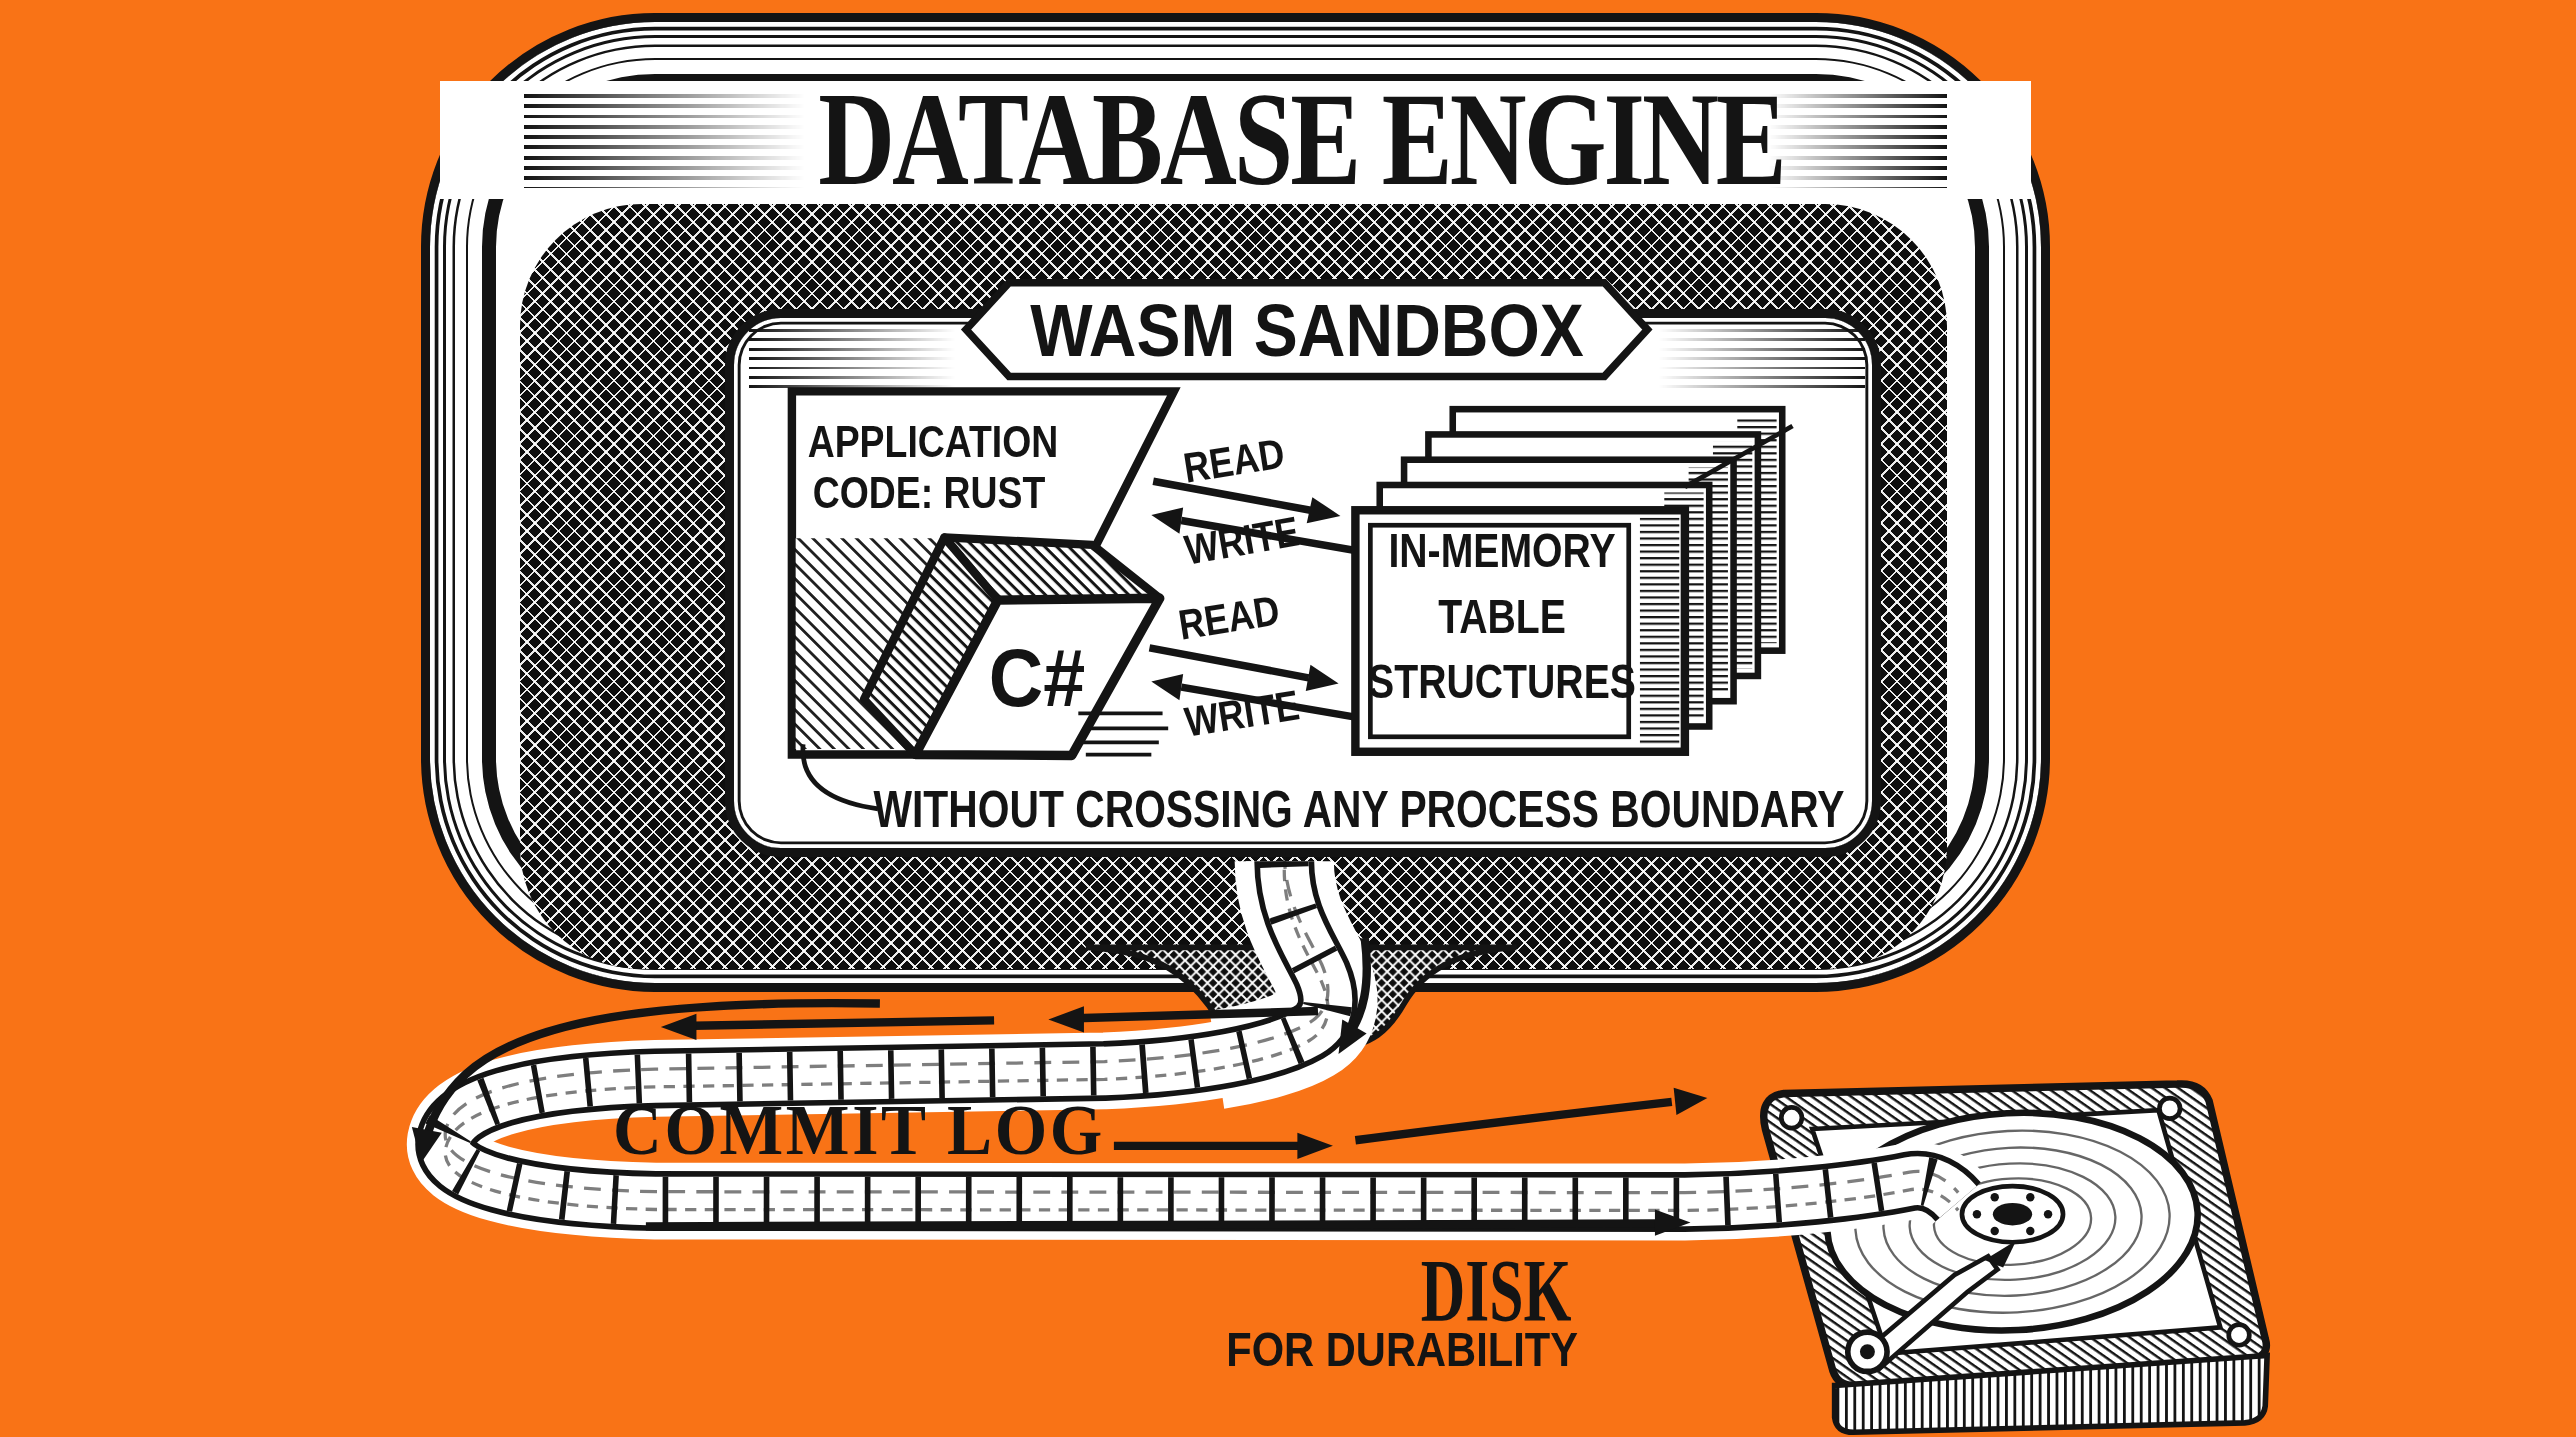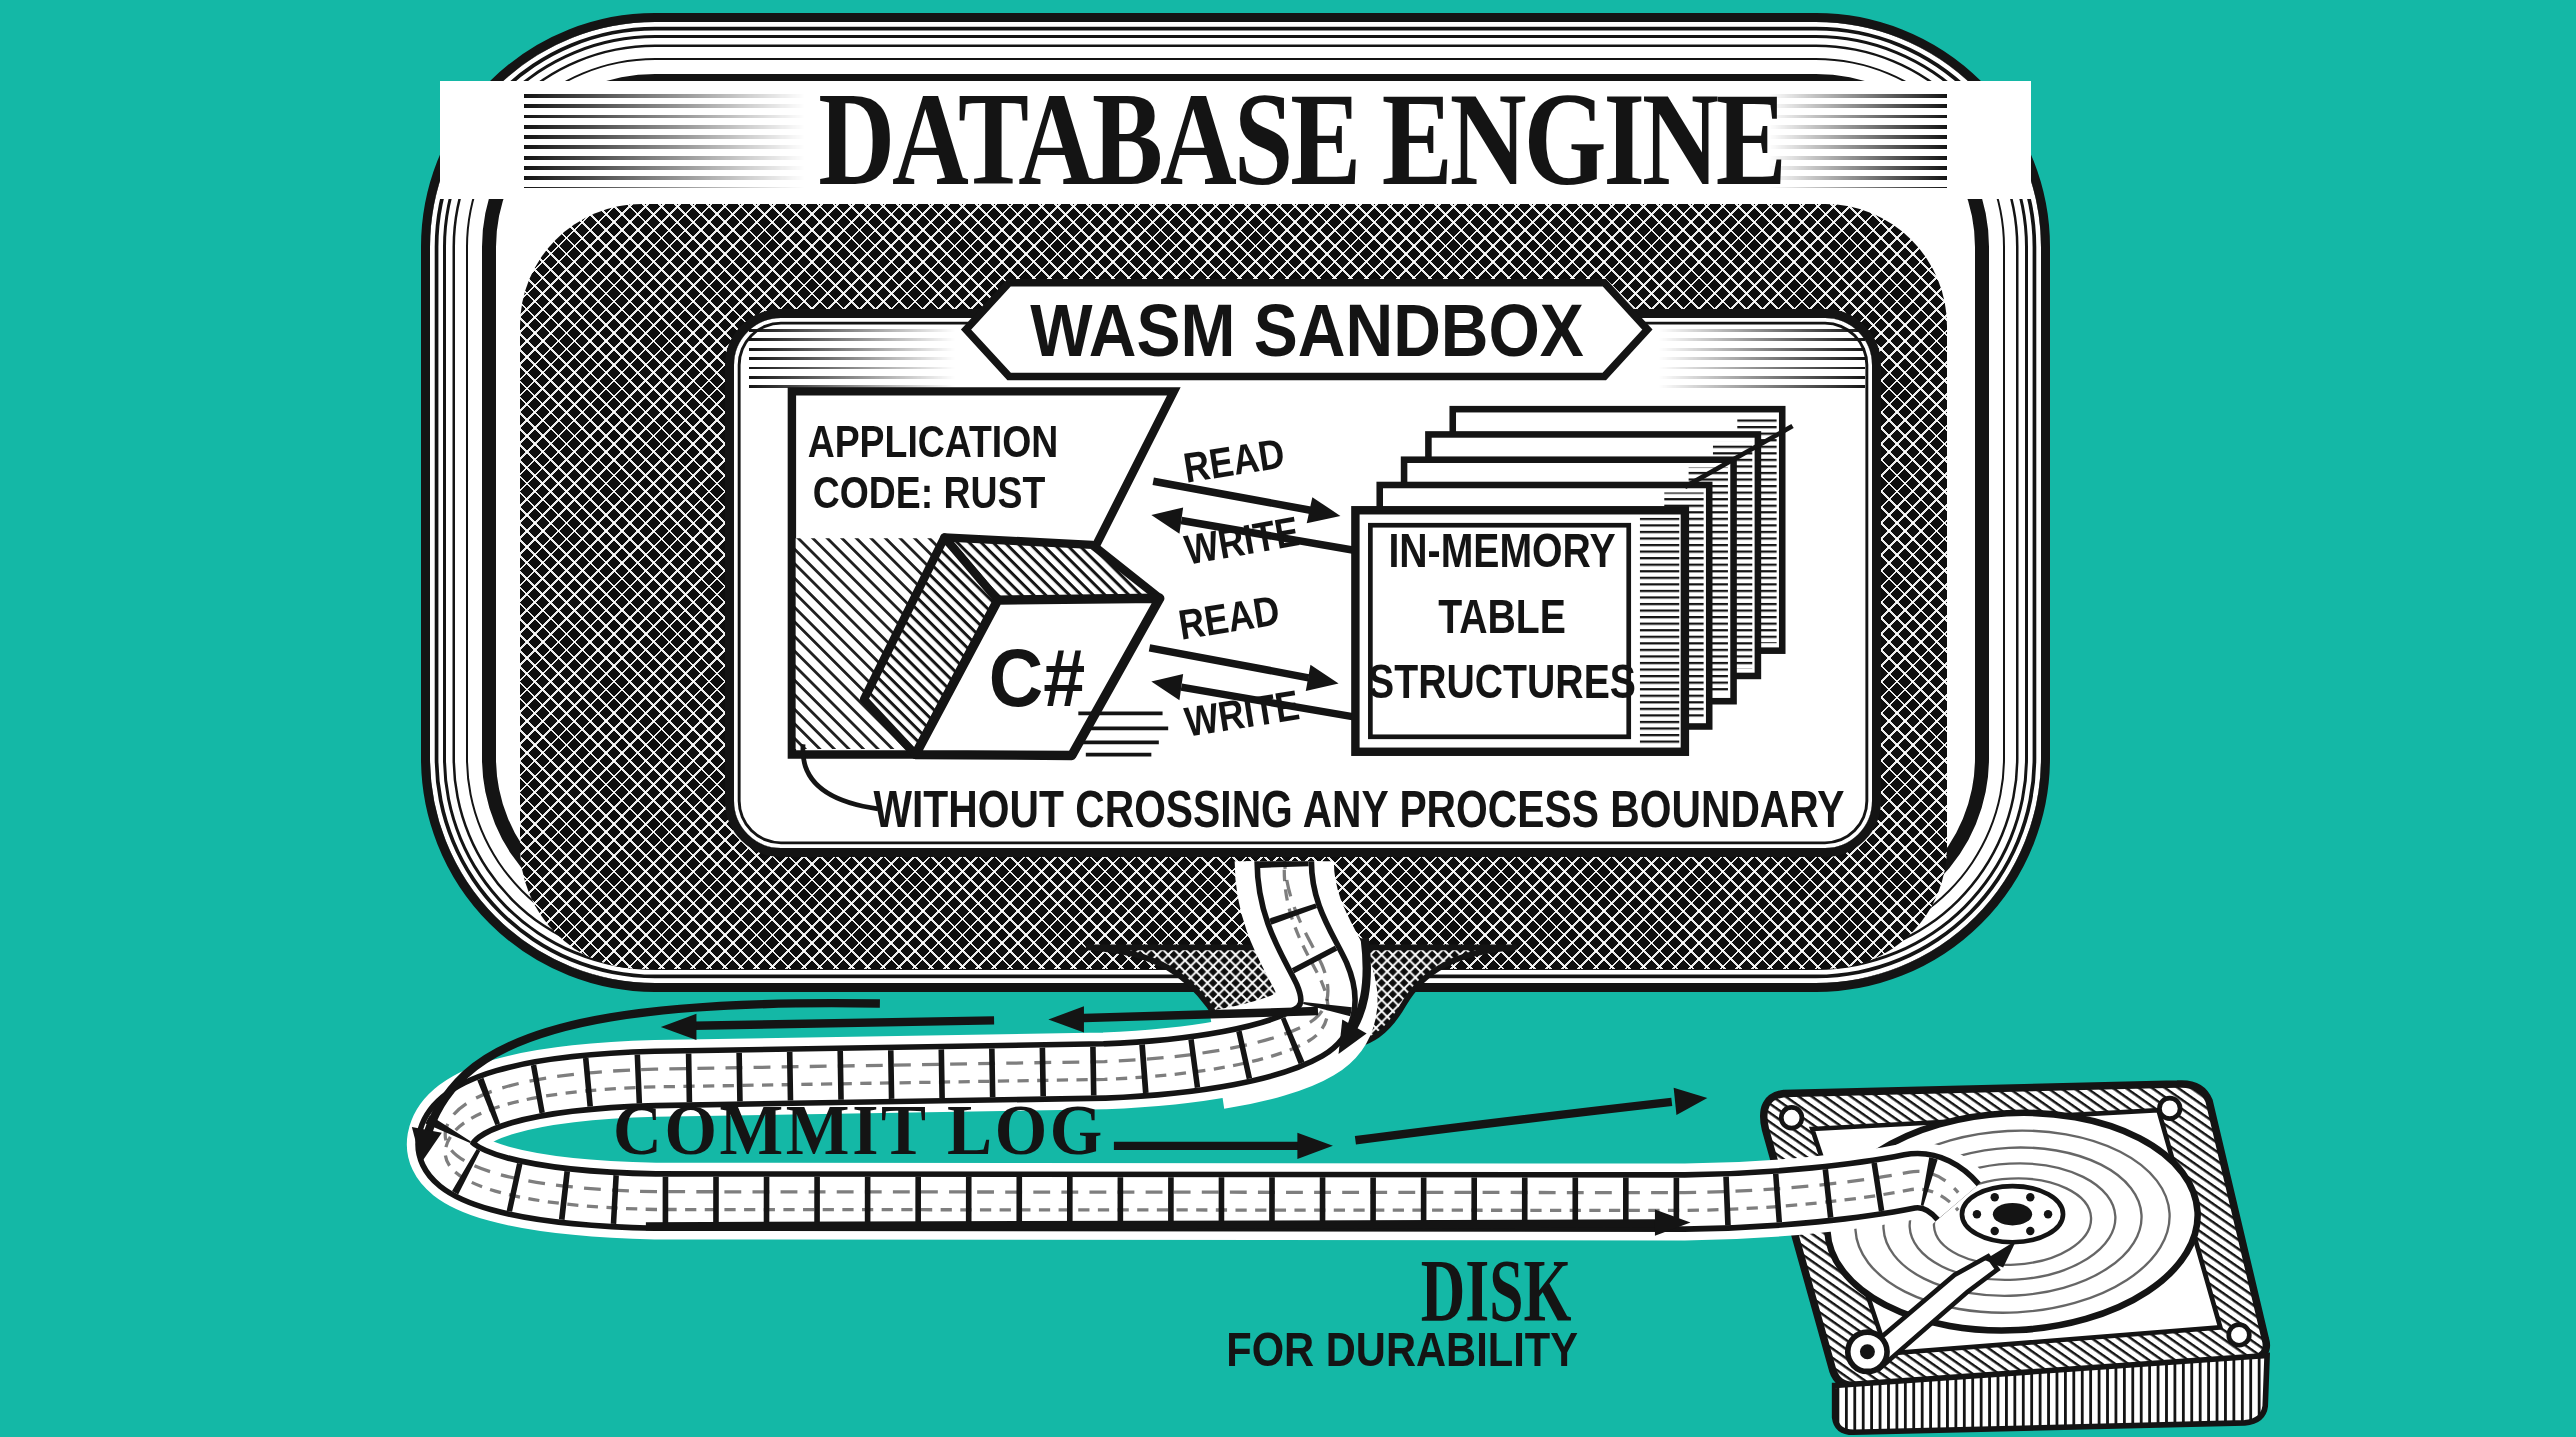--- a/index.html
+++ b/index.html
@@ -1,16 +1,16 @@
 <!DOCTYPE html>
 <html style="font-size:15px"><head>
 <meta charset="utf-8">
 <style>
   html,body{margin:0;padding:0;background:#ffffff;}
-  #stage{position:relative;width:2576px;height:1438px;overflow:hidden;background:#14b8a6;
+  #stage{position:relative;width:2576px;height:1438px;overflow:hidden;background:#f97316;
          font-family:"Liberation Sans", sans-serif;color:#141414;}
   .abs{position:absolute;}
   
   #engine-frame{left:421px;top:13px;width:1629px;height:979px;border:9.4px solid #141414;
     border-radius:234px;background:#ffffff;box-sizing:border-box;
     box-shadow:inset 0 0 0 4.7px #ffffff,inset 0 0 0 8.4px #141414,inset 0 0 0 13px #ffffff,
       inset 0 0 0 16px #141414,inset 0 0 0 22.5px #ffffff,inset 0 0 0 25px #141414,
       inset 0 0 0 36px #ffffff,inset 0 0 0 38px #141414,inset 0 0 0 52px #ffffff,
       inset 0 0 0 66px #141414,inset 0 0 0 69px #ffffff;}
   #title-band{left:440px;top:81px;width:1591px;height:118px;background:#ffffff;}

